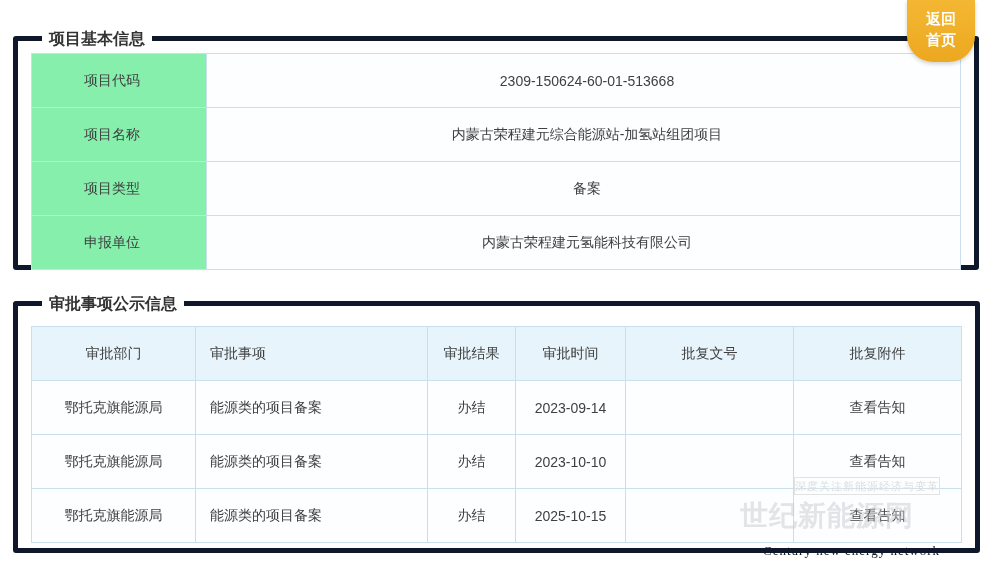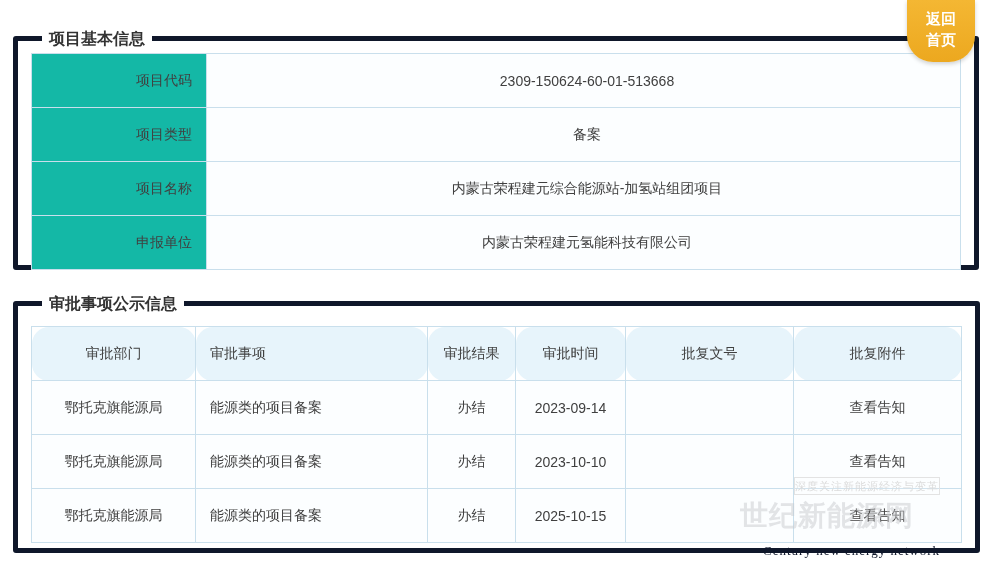--- a/index.html
+++ b/index.html
@@ -48,35 +48,34 @@
     font-size: 14px;
     font-weight: normal;
     color: #404040;
     padding: 0;
     overflow: hidden;
     white-space: nowrap;
   }
   #basic-table { margin-top: 5px; }
   #basic-table td.lbl {
     width: 175px;
-    background: #14b8a6;
-    text-align: right;
+    background: #86efac;
+    text-align: center;
     padding-right: 14px;
   }
   #basic-table td.val {
     background: #fcfeff;
     text-align: center;
     padding-left: 7px;
   }
 
   #approval-table { margin-top: 13px; }
   #approval-table th {
     background: #e7f4fb;
     text-align: center;
-    border-radius: 17px;
   }
   #approval-table td {
     background: #fcfeff;
     text-align: center;
   }
   #approval-table th.left, #approval-table td.left {
     text-align: left;
     padding-left: 14px;
   }
   .view-link { cursor: pointer; }
@@ -142,26 +141,26 @@
 
   <fieldset class="section" id="basic-section">
     <legend>项目基本信息</legend>
     <table class="info-table" id="basic-table">
       <tbody>
         <tr>
           <td class="lbl">项目代码</td>
           <td class="val">2309-150624-60-01-513668</td>
         </tr>
         <tr>
+          <td class="lbl">项目名称</td>
+          <td class="val">内蒙古荣程建元综合能源站-加氢站组团项目</td>
+        </tr>
+        <tr>
           <td class="lbl">项目类型</td>
           <td class="val">备案</td>
-        </tr>
-        <tr>
-          <td class="lbl">项目名称</td>
-          <td class="val">内蒙古荣程建元综合能源站-加氢站组团项目</td>
         </tr>
         <tr>
           <td class="lbl">申报单位</td>
           <td class="val">内蒙古荣程建元氢能科技有限公司</td>
         </tr>
       </tbody>
     </table>
   </fieldset>
 
   <fieldset class="section" id="approval-section">

